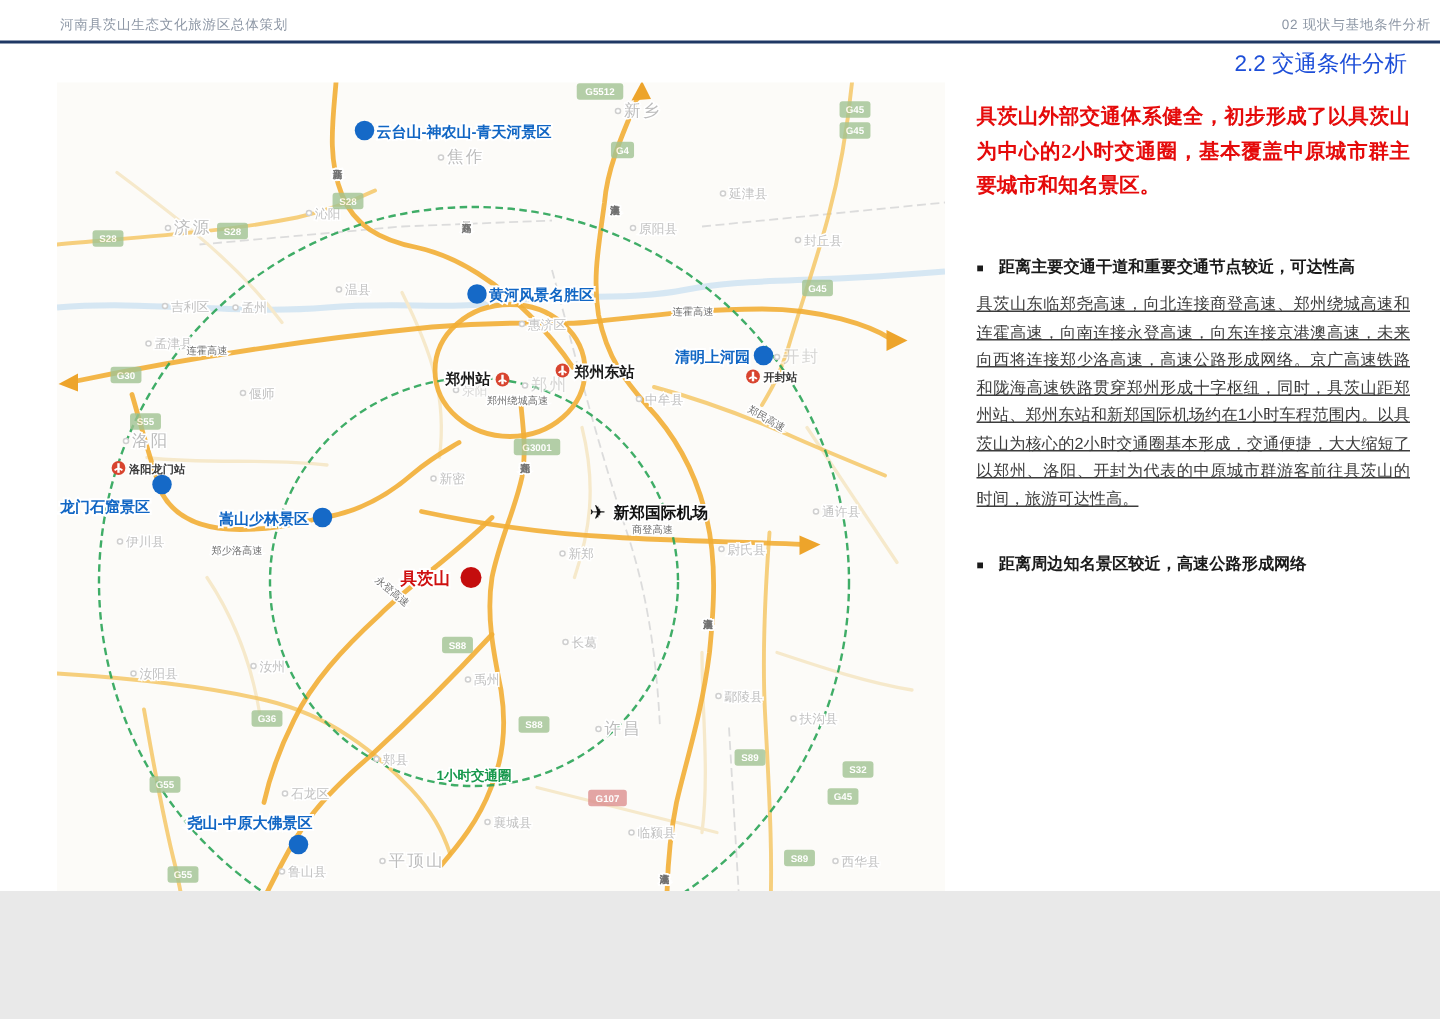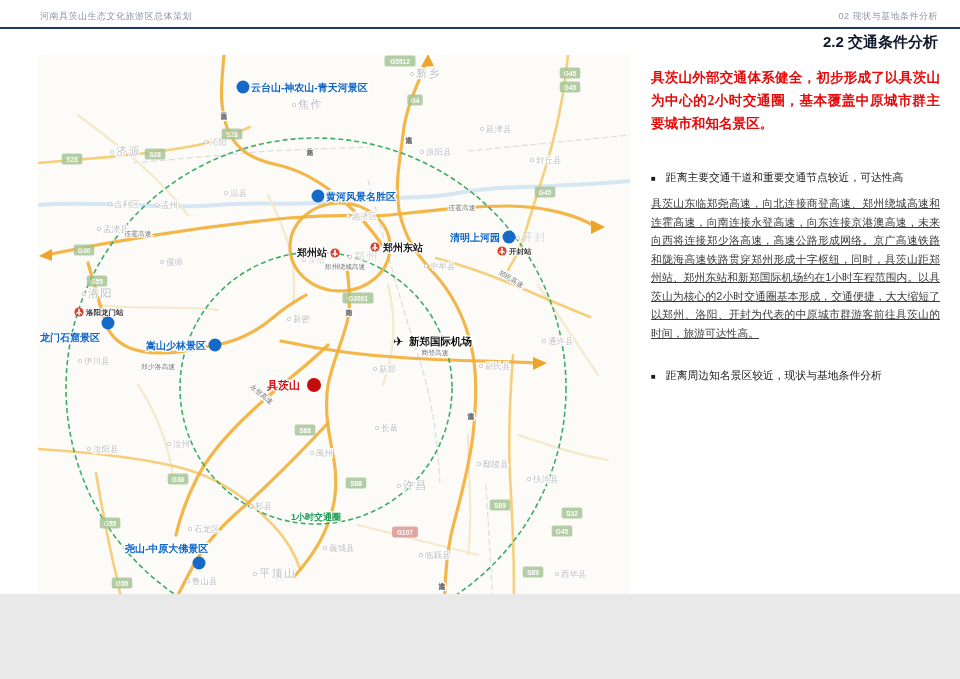--- a/index.html
+++ b/index.html
@@ -1,27 +1,27 @@
 <!DOCTYPE html>
 <html><head>
 <meta charset="utf-8">
 <style>
   html,body{margin:0;padding:0;background:#e9e9e9;font-family:"Liberation Sans","DejaVu Sans",sans-serif;}
   .page{position:relative;width:960px;height:594px;background:#ffffff;margin:0 auto;overflow:hidden;}
   
   .hdr-left{position:absolute;left:40px;top:10px;font-size:9px;color:#8d97a5;letter-spacing:.5px;}
-  .hdr-right{position:absolute;right:22px;top:10px;font-size:9px;color:#8d97a5;letter-spacing:.5px;}
+  .hdr-right{position:absolute;right:6px;top:10px;font-size:9px;color:#8d97a5;letter-spacing:.5px;}
   .hdr-line{position:absolute;left:0;top:27px;width:960px;height:2px;background:#1f3864;}
-  .sec-title{position:absolute;right:22px;top:33px;font-size:15px;font-weight:bold;color:#0f172a;}
+  .sec-title{position:absolute;right:22px;top:33px;font-size:15px;font-weight:normal;color:#1d4ed8;}
   
   .right-col{position:absolute;left:651px;top:66px;width:289px;}
   .headline{margin:0 0 36px 0;font-size:13.6px;line-height:23px;font-weight:bold;color:#e50b0b;text-align:justify;font-family:Liberation Serif, serif;}
   .bullet-row{display:flex;align-items:baseline;margin:0 0 9px 0;}
   .sq{font-size:8px;color:#1a1a1a;margin-right:10px;flex:none;}
-  .bullet-text{font-size:10.8px;font-weight:normal;color:#1a1a1a;}
+  .bullet-text{font-size:10.8px;font-weight:bold;color:#1a1a1a;}
   .body-text{margin:0 0 27px 0;font-size:10.8px;line-height:18.5px;color:#3c3c3c;text-align:justify;text-decoration:underline;}
   .page-num{position:absolute;right:58px;top:638px;font-size:11px;color:#8c8c8c;}
   
   .map-wrap{position:absolute;left:38px;top:55px;width:592px;height:600px;background:#fcfbf8;}
   svg{display:block;}
   .rd{stroke:#f2ae35;stroke-width:3.2;fill:none;stroke-linecap:round;opacity:.9;}
   .rd2{stroke:#f5c767;stroke-width:2.6;fill:none;stroke-linecap:round;opacity:.85;}
   .rd3{stroke:#f6e9cb;stroke-width:2.2;fill:none;stroke-linecap:round;}
   .rail{stroke:#dcdcdc;stroke-width:1.2;fill:none;stroke-dasharray:6 3;}
   .river{stroke:#cfe3f2;stroke-width:4;fill:none;opacity:.85;}
@@ -358,19 +358,19 @@
     <div class="sec">
       <div class="bullet-row">
         <span class="sq">■</span>
         <span class="bullet-text">距离主要交通干道和重要交通节点较近，可达性高</span>
       </div>
       <p class="body-text">具茨山东临郑尧高速，向北连接商登高速、郑州绕城高速和连霍高速，向南连接永登高速，向东连接京港澳高速，未来向西将连接郑少洛高速，高速公路形成网络。京广高速铁路和陇海高速铁路贯穿郑州形成十字枢纽，同时，具茨山距郑州站、郑州东站和新郑国际机场约在1小时车程范围内。以具茨山为核心的2小时交通圈基本形成，交通便捷，大大缩短了以郑州、洛阳、开封为代表的中原城市群游客前往具茨山的时间，旅游可达性高。</p>
     </div>
     <div class="sec">
       <div class="bullet-row">
         <span class="sq">■</span>
-        <span class="bullet-text">距离周边知名景区较近，现状与基地条件分析</span>
+        <span class="bullet-text">距离周边知名景区较近，高速公路形成网络</span>
       </div>
     </div>
   </div>
 
   <div class="page-num">14</div>
 </div>
 
 </body></html>

